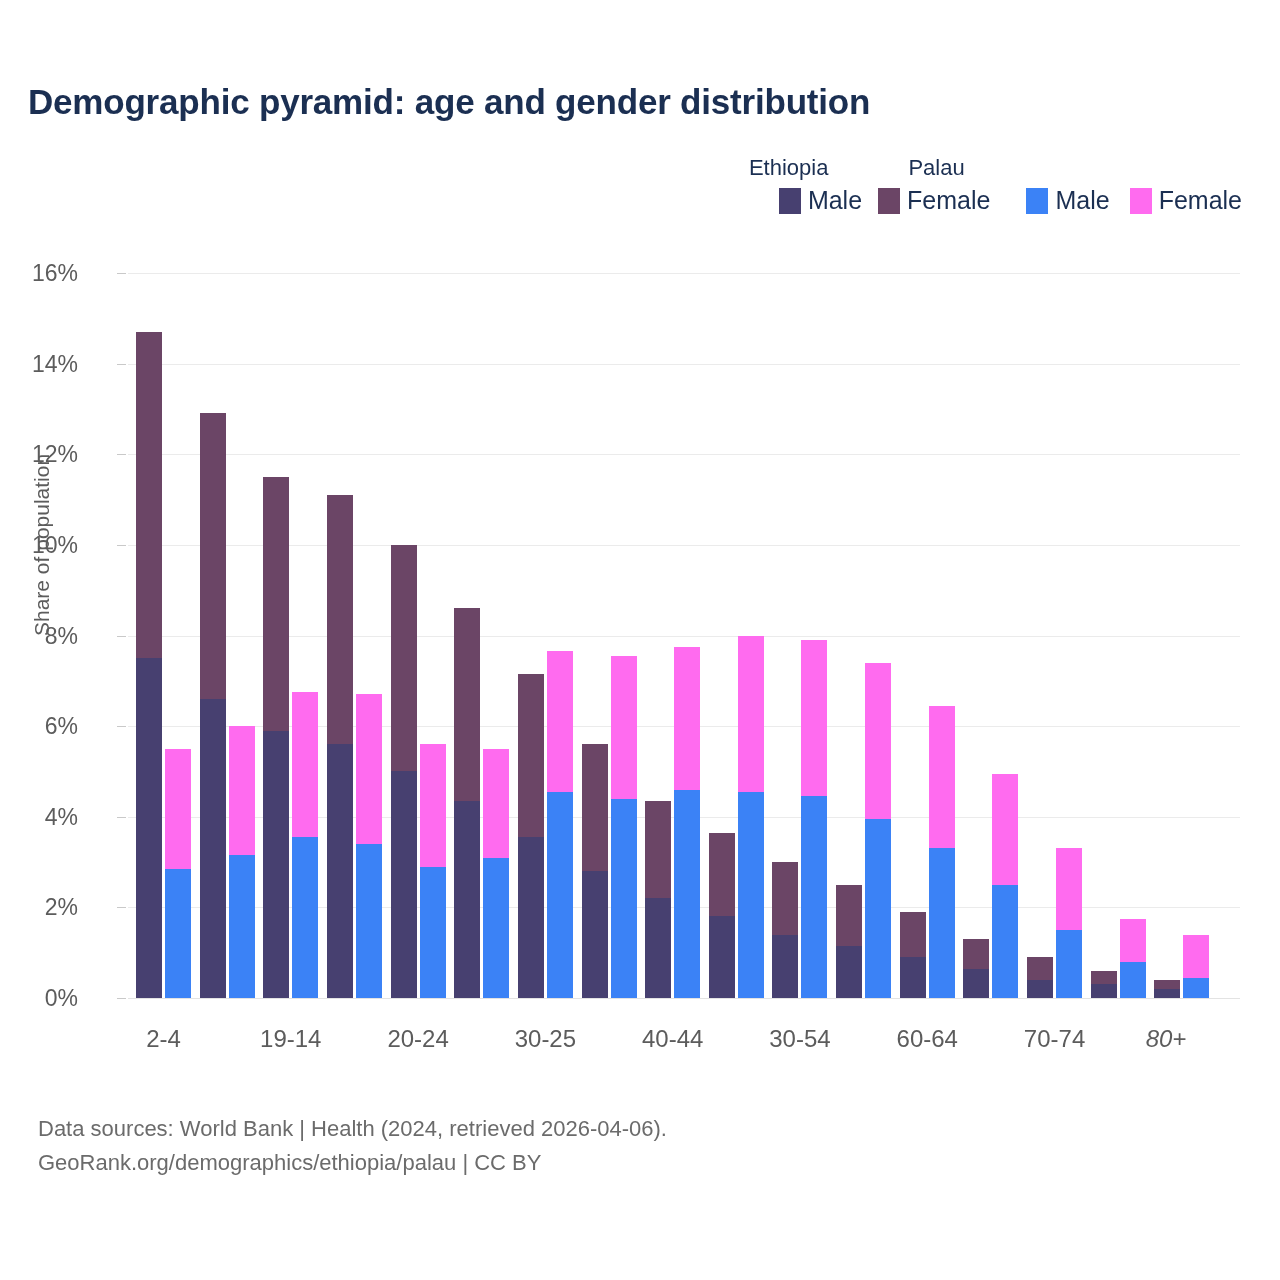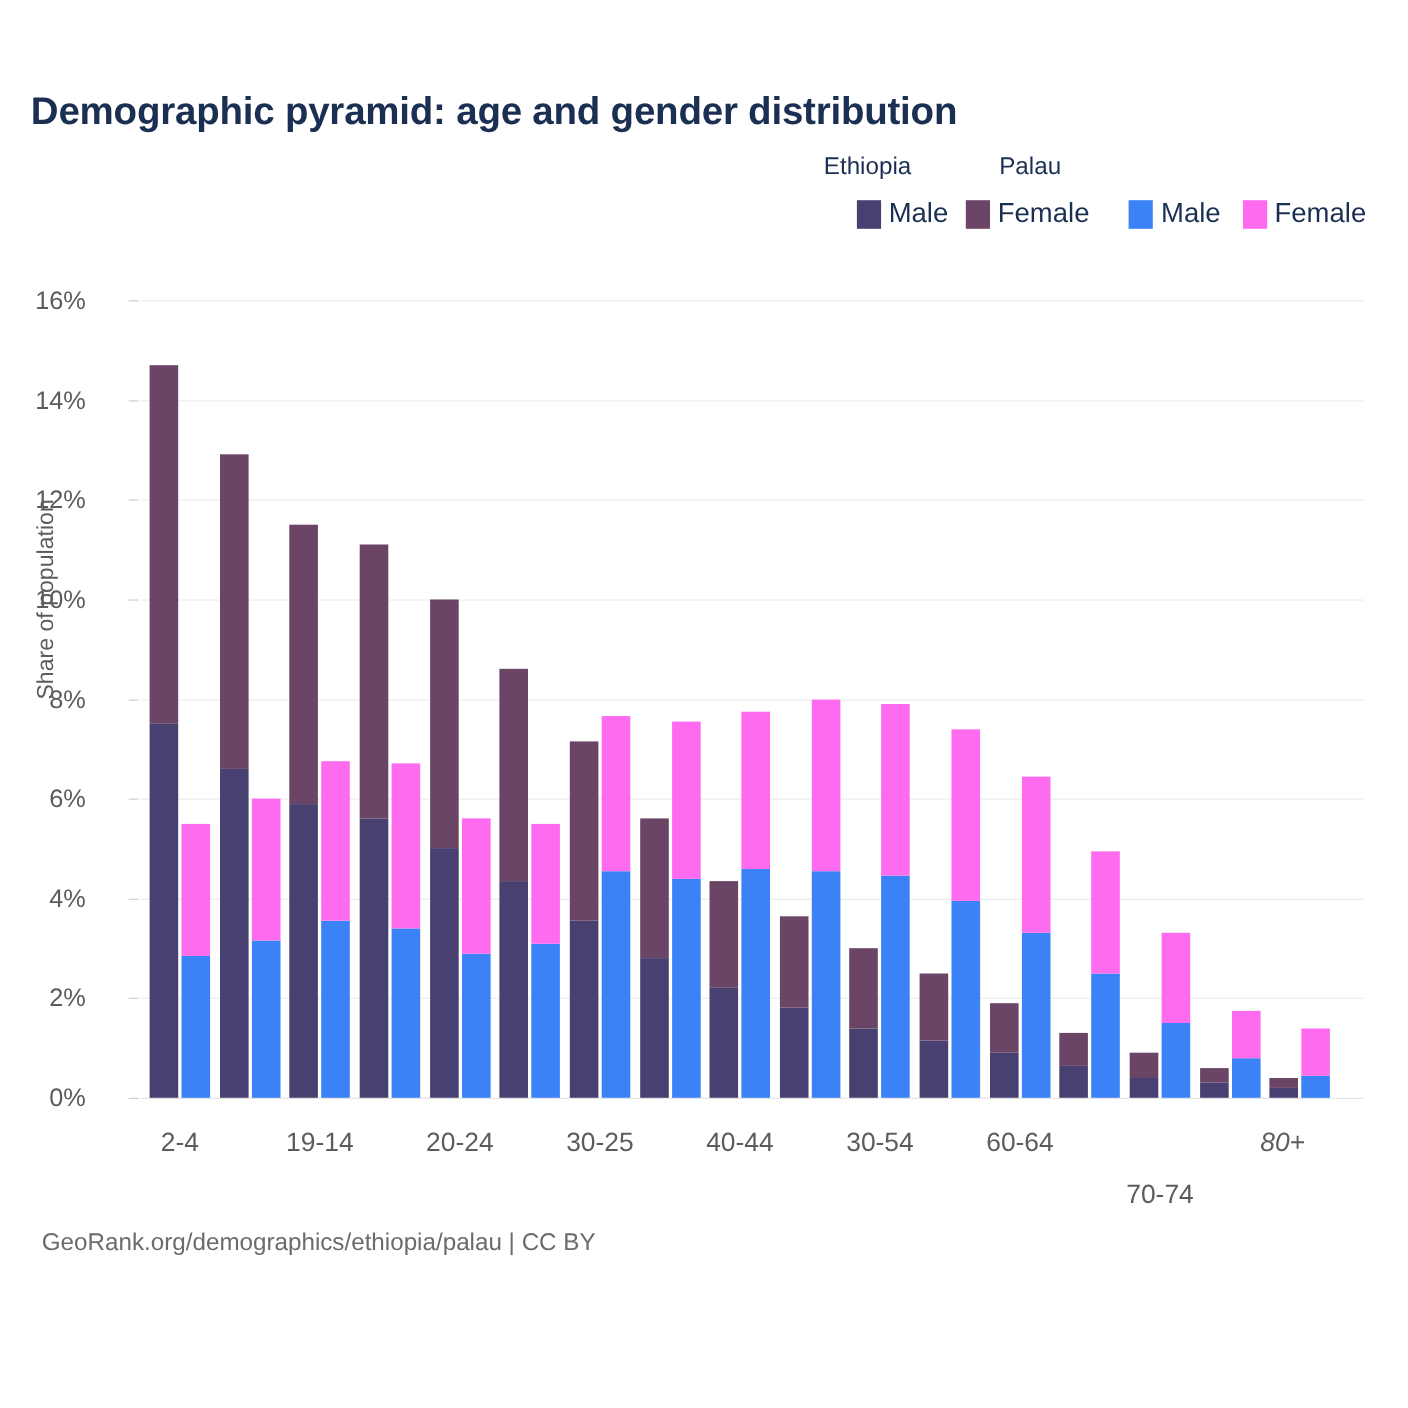--- a/index.html
+++ b/index.html
@@ -30,38 +30,38 @@
     font-weight: bold;
     color: #1b2f52;
     letter-spacing: -0.2px;
     white-space: nowrap;
   }
 
   
   .legend {
     position: absolute;
     right: 38px;
-    top: 138px;
+    top: 155px;
     display: flex;
     flex-direction: column;
     align-items: flex-start;
   }
   .legend-groups-row {
     display: flex;
     align-items: flex-end;
   }
   .legend-group-title {
     font-size: 22px;
     color: #1b2f52;
     white-space: nowrap;
   }
   .legend-items-row {
     display: flex;
     align-items: center;
-    margin-top: 16px;
+    margin-top: 5px;
     padding-left: 30px;
   }
   .legend-item {
     display: flex;
     align-items: center;
     white-space: nowrap;
   }
   .legend-swatch {
     width: 22px;
     height: 26px;
@@ -419,21 +419,22 @@
   </div>
 
   <div class="x-labels" id="x-labels">
       <div class="x-label" style="left: 35.5px;">2-4</div>
       <div class="x-label" style="left: 162.794px;">19-14</div>
       <div class="x-label" style="left: 290.088px;">20-24</div>
       <div class="x-label" style="left: 417.382px;">30-25</div>
       <div class="x-label" style="left: 544.676px;">40-44</div>
       <div class="x-label" style="left: 671.971px;">30-54</div>
       <div class="x-label" style="left: 799.265px;">60-64</div>
-      <div class="x-label" style="left: 926.559px; margin-top: 48px;">70-74</div>
+      <div class="x-label" style="left: 926.559px;">70-74</div>
       <div class="x-label" style="left: 1038px; font-style: italic;">80+</div>
     </div>
 
   <div class="footer">
+    <div>Data sources: World Bank | Health (2024, retrieved 2026-04-06).</div>
     <div>GeoRank.org/demographics/ethiopia/palau | CC BY</div>
   </div>
 
 </div>
 
 </body></html>

